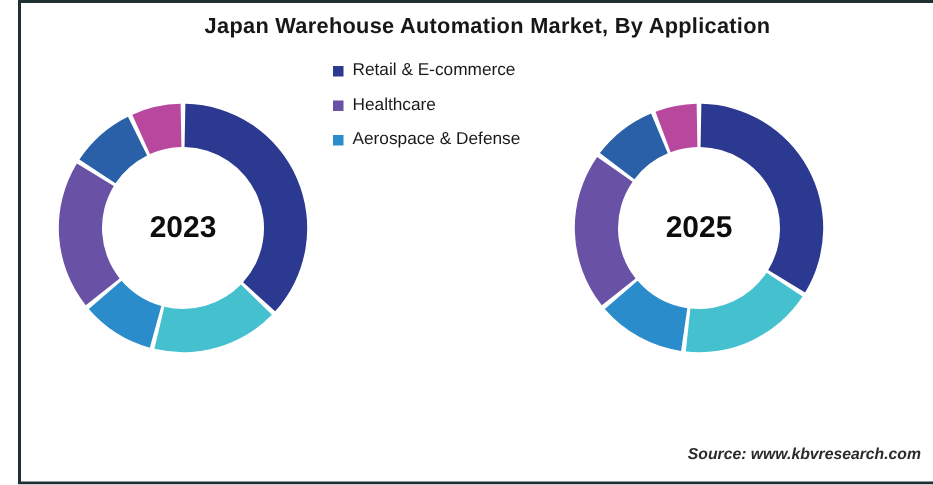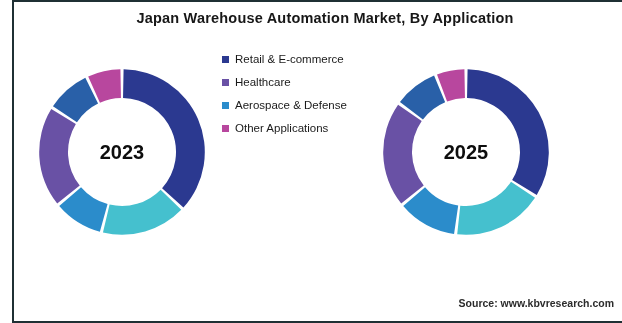--- a/index.html
+++ b/index.html
@@ -32,21 +32,21 @@
   .donut-wrap svg{display:block;width:100%;height:100%;}
   .donut-center-label{
     position:absolute;
     left:0;top:0;width:100%;height:100%;
     display:flex;align-items:center;justify-content:center;
     font-size:20px;font-weight:bold;color:#0d0d0d;
     pointer-events:none;
   }
   #legend{
     position:absolute;
-    left:208px;top:50px;
+    left:208px;top:38px;
     width:146px;
     text-align:right;
   }
   .legend-item{
     display:flex;
     align-items:flex-start;
     margin-bottom:9px;
   }
   .legend-swatch{
     width:7px;height:7px;
@@ -56,20 +56,21 @@
   }
   .legend-label{
     font-size:11.5px;
     color:#1a1a1a;
     line-height:14px;
   }
   #source-note{
     position:absolute;
     right:18px;bottom:12px;
     font-size:10.5px;
+    font-style:italic;
     font-weight:bold;
     color:#2b2b2b;
   }
 </style>
 </head>
 <body>
 
 <div id="frame">
 
   <div id="chart-title">Japan Warehouse Automation Market, By Application</div>
@@ -104,21 +105,17 @@
         <span class="legend-label">Retail &amp; E-commerce</span>
       </div>
       <div class="legend-item">
         <span class="legend-swatch" style="background: rgb(105, 81, 165);"></span>
         <span class="legend-label">Healthcare</span>
       </div>
       <div class="legend-item">
         <span class="legend-swatch" style="background: rgb(43, 140, 203);"></span>
         <span class="legend-label">Aerospace &amp; Defense</span>
       </div>
-      <div class="legend-item">
-        <span class="legend-swatch" style="background: rgb(184, 71, 158);"></span>
-        <span class="legend-label">Other Applications</span>
-      </div>
     </div>
 
   <div id="source-note">Source: www.kbvresearch.com</div>
 
 </div>
 
 </body></html>

